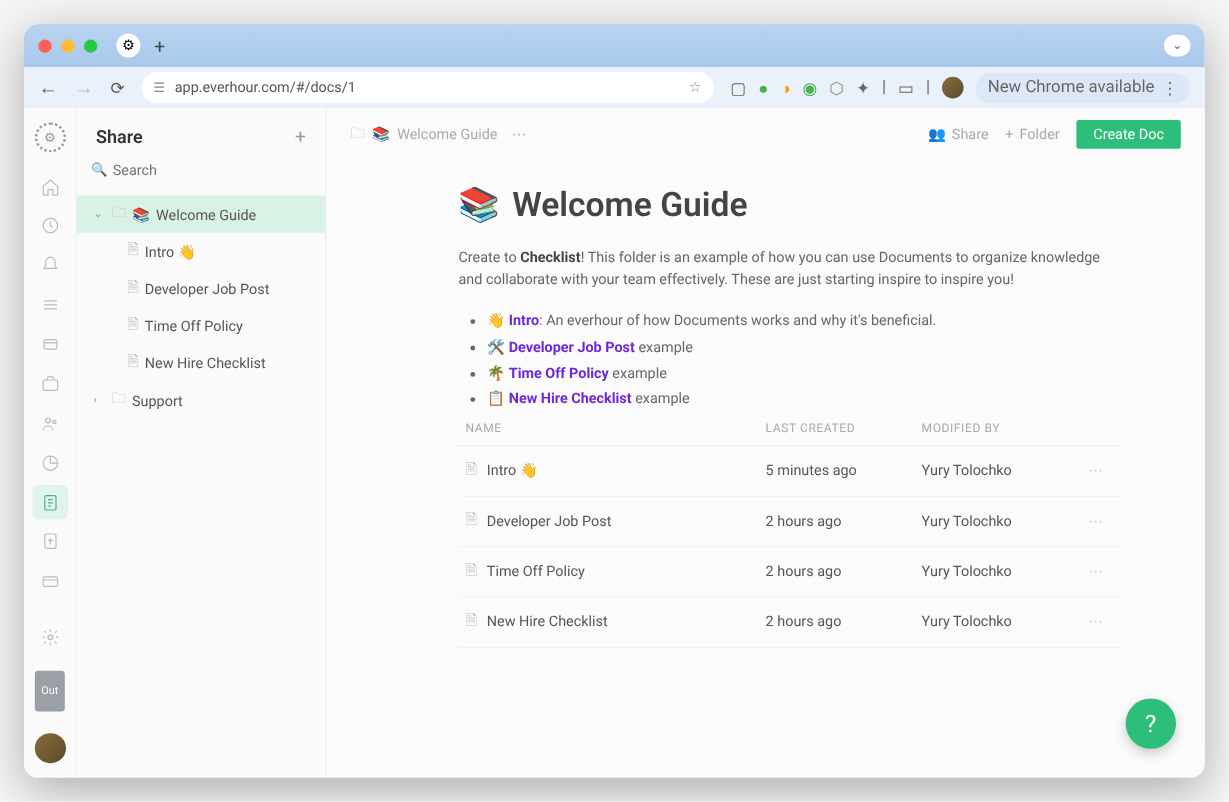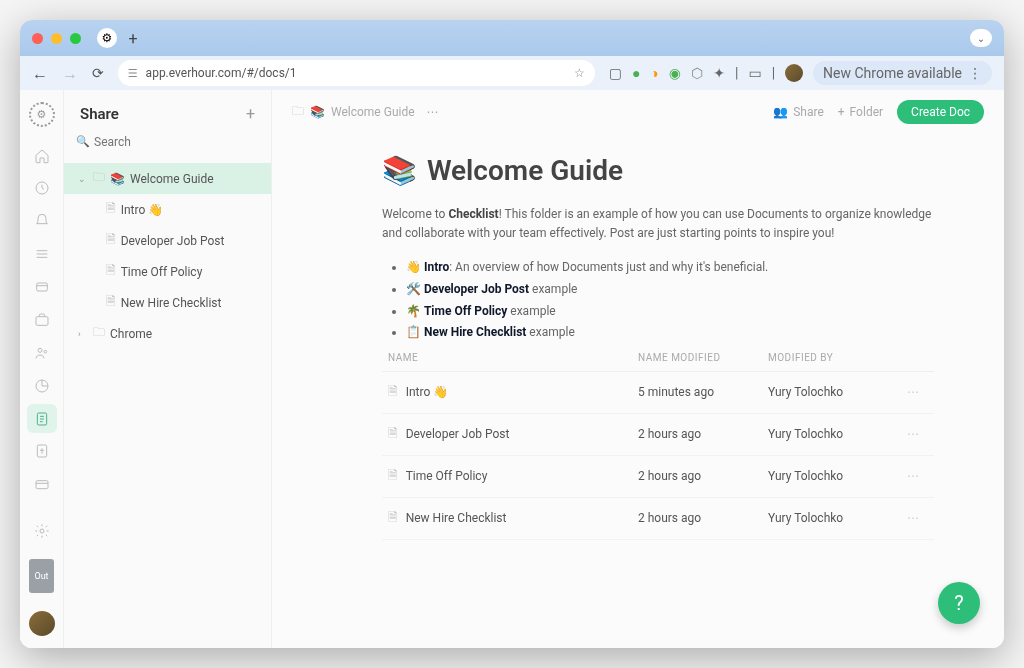--- a/index.html
+++ b/index.html
@@ -50,27 +50,27 @@
 .tree-item.doc { padding-left: 42px; }
 .tree-item.folder2 { padding-left: 14px; }
 .chevron { color: #999; font-size: 9px; width: 10px; }
 .folder-icon { color: #bbb; }
 .doc-icon { color: #bbb; }
 .main { flex: 1; display: flex; flex-direction: column; overflow: auto; }
 .topbar { height: 44px; display: flex; align-items: center; padding: 0 20px; gap: 8px; font-size: 12px; color: #aaa; }
 .breadcrumb { display: flex; align-items: center; gap: 6px; }
 .topbar-actions { margin-left: auto; display: flex; align-items: center; gap: 14px; }
 .topbar-btn { display: flex; align-items: center; gap: 5px; color: #aaa; cursor: pointer; font-size: 12px; }
-.create-doc { background: #2dbf7a; color: #fff; padding: 5px 14px; border-radius: 12px; font-size: 12px; cursor: pointer; }
+.create-doc { background: #2dbf7a; color: #fff; padding: 5px 14px; border-radius: 2px; font-size: 12px; cursor: pointer; }
 .content { padding: 20px 70px 30px 110px; color: #444; }
 .doc-title { font-size: 28px; font-weight: 600; margin-bottom: 18px; display: flex; align-items: center; gap: 10px; }
 .doc-intro { font-size: 12px; line-height: 1.6; color: #666; margin-bottom: 14px; }
 .doc-intro strong { color: #444; }
 .doc-list { list-style: disc; padding-left: 24px; font-size: 12px; color: #666; line-height: 1.8; }
-.doc-list strong { color: #0f172a; }
+.doc-list strong { color: #6d28d9; }
 .table { }
 .table-head { display: grid; grid-template-columns: 1fr 130px 130px 30px; padding: 8px 6px; font-size: 10px; color: #aaa; letter-spacing: 0.5px; border-bottom: 1px solid #eee; }
 .table-row { display: grid; grid-template-columns: 1fr 130px 130px 30px; padding: 10px 6px; font-size: 12px; color: #555; border-bottom: 1px solid #f2f2f2; align-items: center; }
 .table-row .name { display: flex; align-items: center; gap: 8px; }
 .more { color: #ccc; cursor: pointer; text-align: center; }
 .help-btn { position: absolute; bottom: 24px; right: 24px; width: 42px; height: 42px; border-radius: 50%; background: #2dbf7a; color: #fff; display: flex; align-items: center; justify-content: center; font-size: 20px; box-shadow: 0 4px 10px rgba(0,0,0,0.2); cursor: pointer; }
 svg { width: 16px; height: 16px; fill: none; stroke-width: 1.5; }
 </style>
 </head>
 <body>
@@ -226,21 +226,21 @@
           <span class="doc-icon">🗎</span>
           <span>Time Off Policy</span>
         </div>
         <div class="tree-item doc">
           <span class="doc-icon">🗎</span>
           <span>New Hire Checklist</span>
         </div>
         <div class="tree-item folder2">
           <span class="chevron">›</span>
           <span class="folder-icon">🗀</span>
-          <span>Chrome</span>
+          <span>Support</span>
         </div>
       </div>
     </div>
 
     <div class="main">
       <div class="topbar">
         <div class="breadcrumb">
           <span class="folder-icon">🗀</span>
           <span>📚</span>
           <span>Welcome Guide</span>
@@ -258,33 +258,33 @@
           <div class="create-doc">Create Doc</div>
         </div>
       </div>
 
       <div class="content">
         <div class="doc-title">
           <span>📚</span>
           <span>Welcome Guide</span>
         </div>
         <p class="doc-intro">
-          <span>Welcome to </span><strong>Checklist</strong><span>! This folder is an example of how you can use Documents to organize knowledge and collaborate with your team effectively. Post are just starting points to inspire you!</span>
+          <span>Create to </span><strong>Checklist</strong><span>! This folder is an example of how you can use Documents to organize knowledge and collaborate with your team effectively. These are just starting inspire to inspire you!</span>
         </p>
         <ul class="doc-list">
-          <li><span>👋</span> <strong>Intro</strong><span>: An overview of how Documents just and why it's beneficial.</span></li>
+          <li><span>👋</span> <strong>Intro</strong><span>: An everhour of how Documents works and why it's beneficial.</span></li>
           <li><span>🛠️</span> <strong>Developer Job Post</strong><span> example</span></li>
           <li><span>🌴</span> <strong>Time Off Policy</strong><span> example</span></li>
           <li><span>📋</span> <strong>New Hire Checklist</strong><span> example</span></li>
         </ul>
 
         <div class="table">
           <div class="table-head">
             <span>NAME</span>
-            <span>NAME MODIFIED</span>
+            <span>LAST CREATED</span>
             <span>MODIFIED BY</span>
             <span></span>
           </div>
           <div class="table-row">
             <span class="name">
                 <span class="doc-icon">🗎</span>
                 <span>Intro 👋</span>
               </span>
             <span>5 minutes ago</span>
             <span>Yury Tolochko</span>

